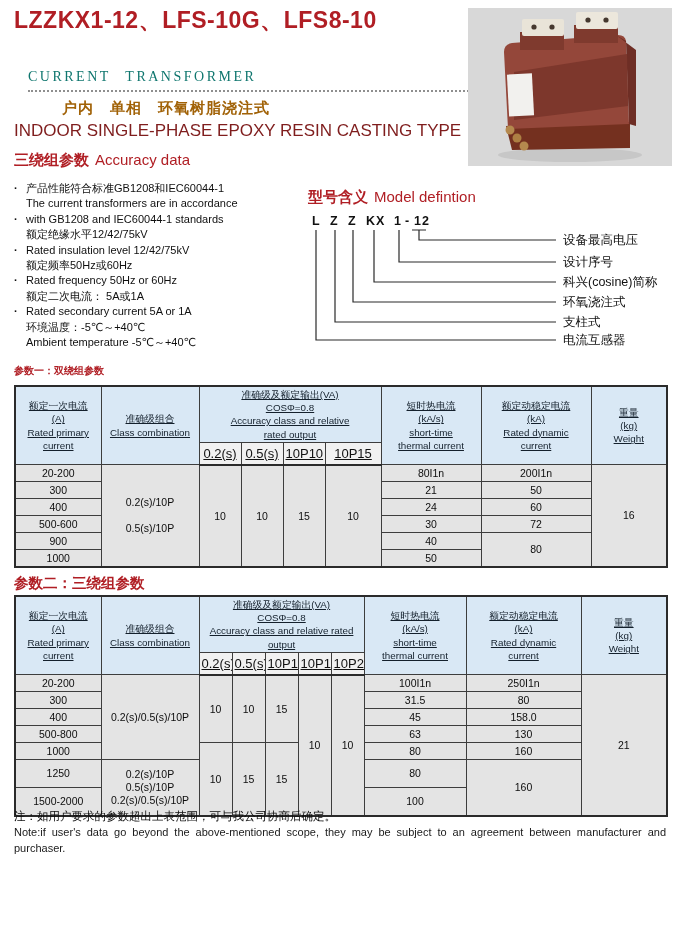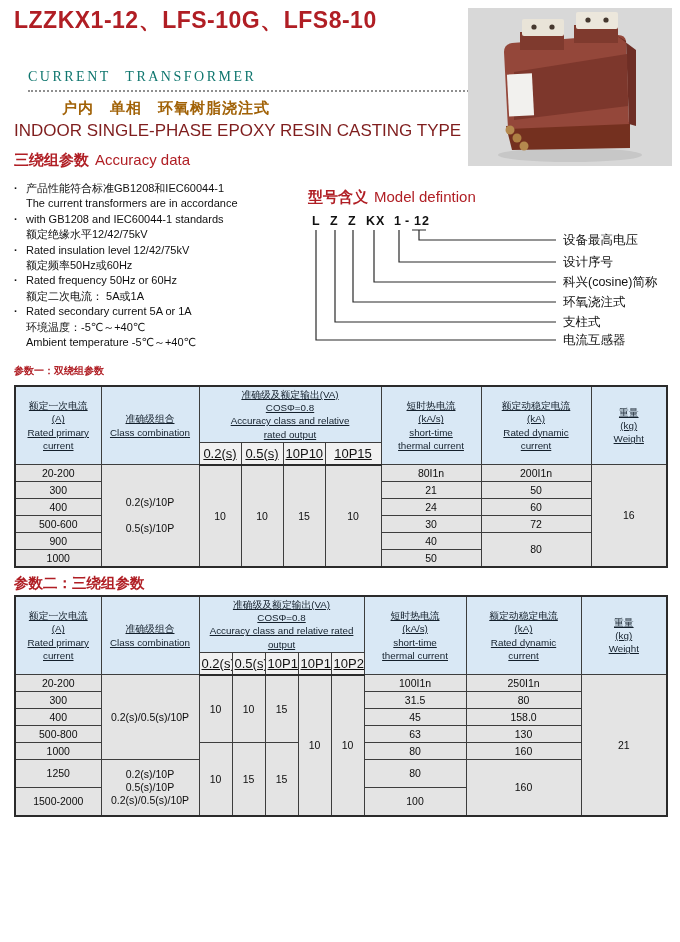--- a/index.html
+++ b/index.html
@@ -343,14 +343,18 @@
           <td rowspan="2">160</td>
         </tr>
         <tr class="tall">
           <td>1500-2000</td>
           <td>100</td>
         </tr>
       </tbody>
     </table>
   </div>
 
+  <div class="note">
+    <div class="note-cn">注：如用户要求的参数超出上表范围，可与我公司协商后确定。</div>
+    <div class="note-en">Note:if user's data go beyond the above-mentioned scope, they may be subject to an agreement between manufacturer and purchaser.</div>
+  </div>
 
 </div>
 
 </body></html>

